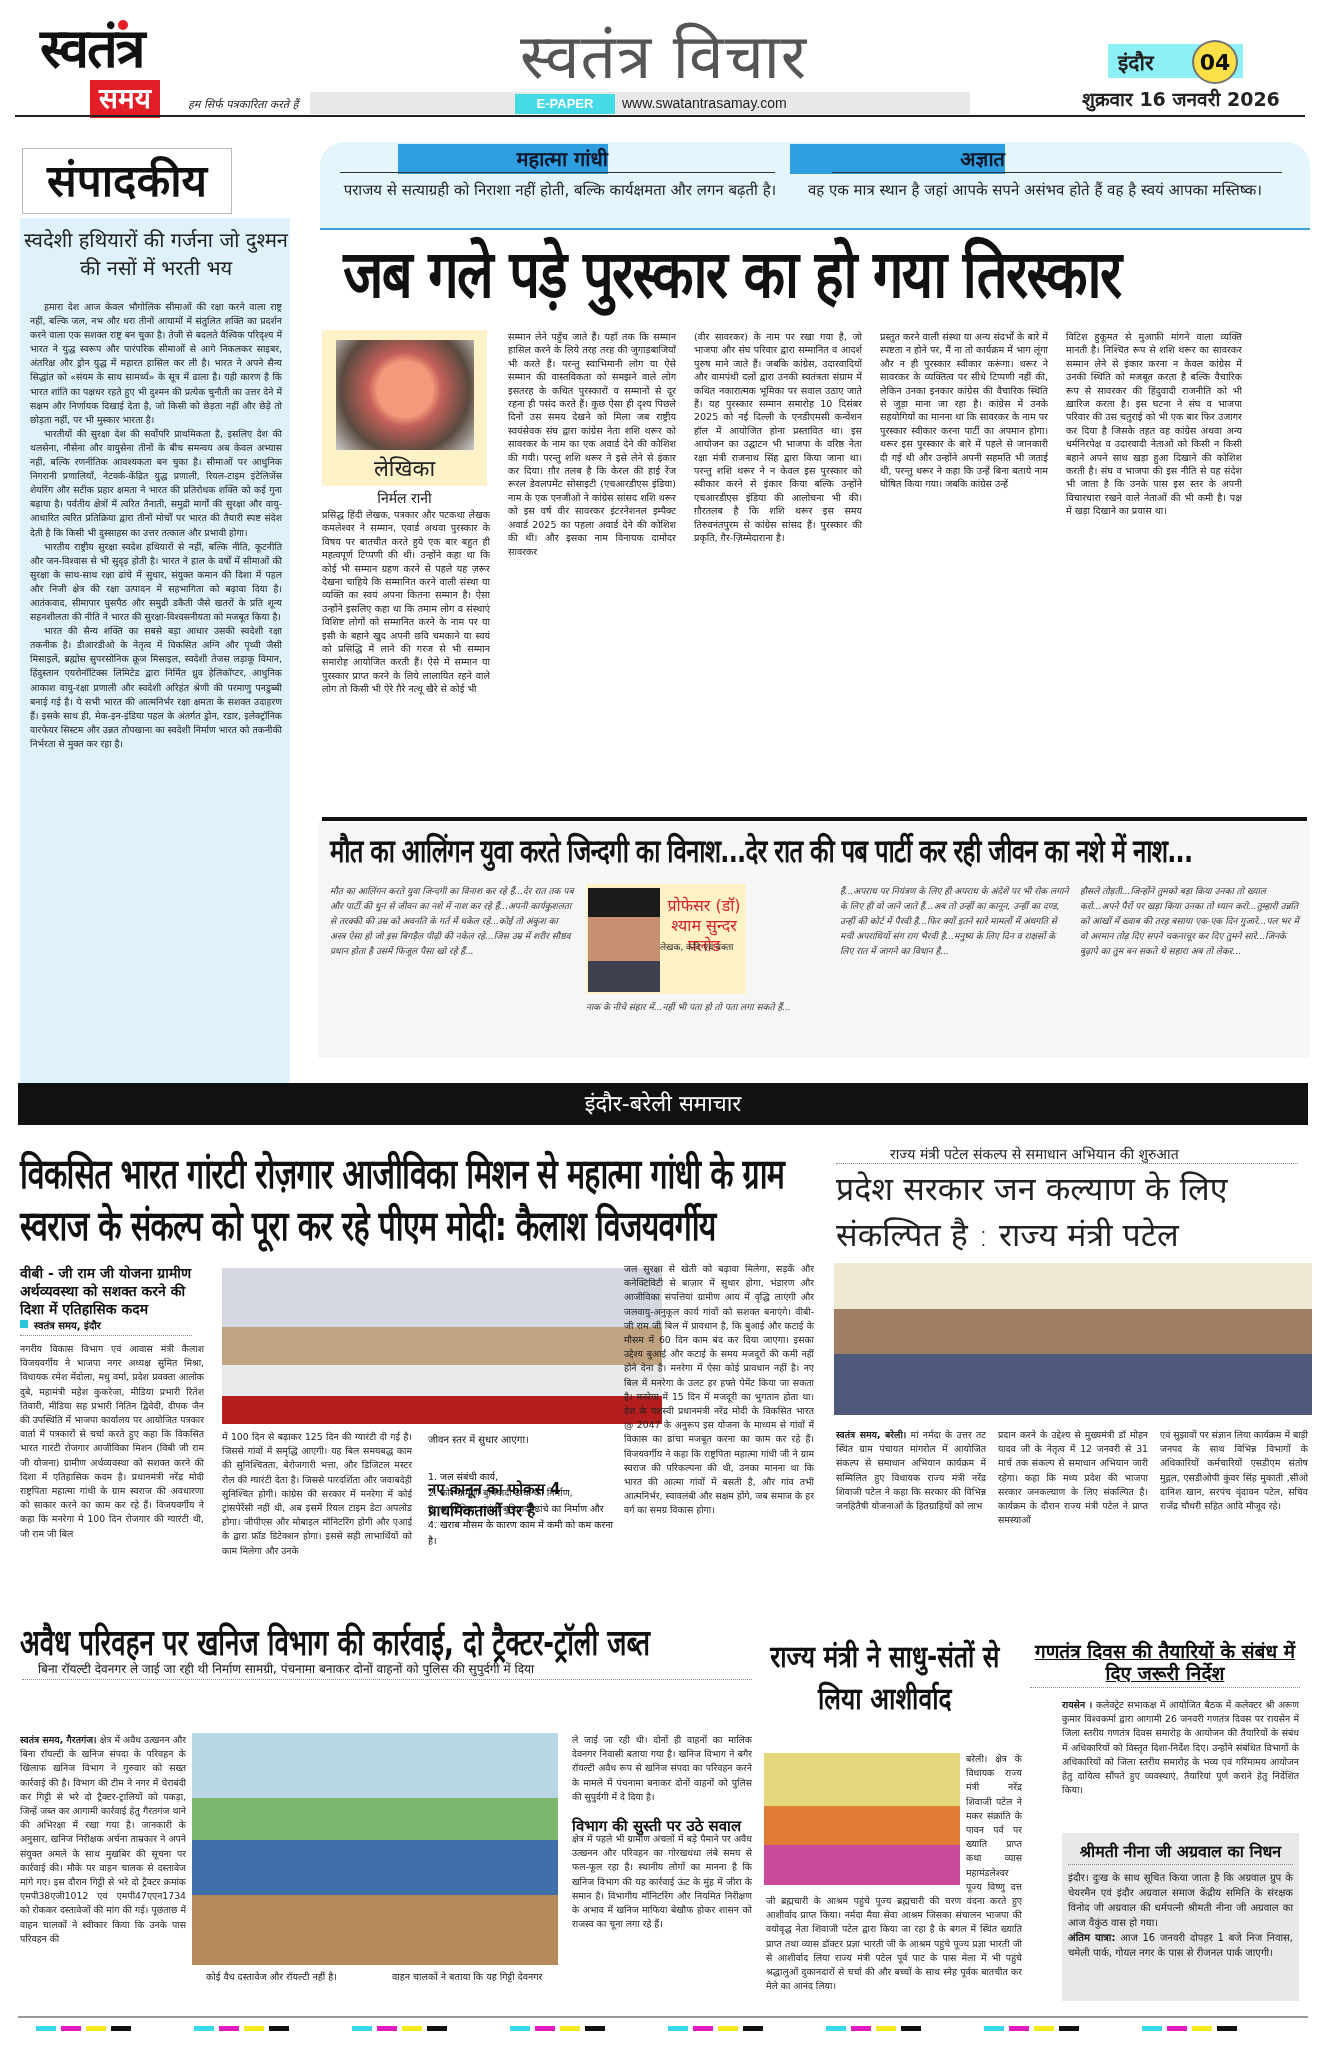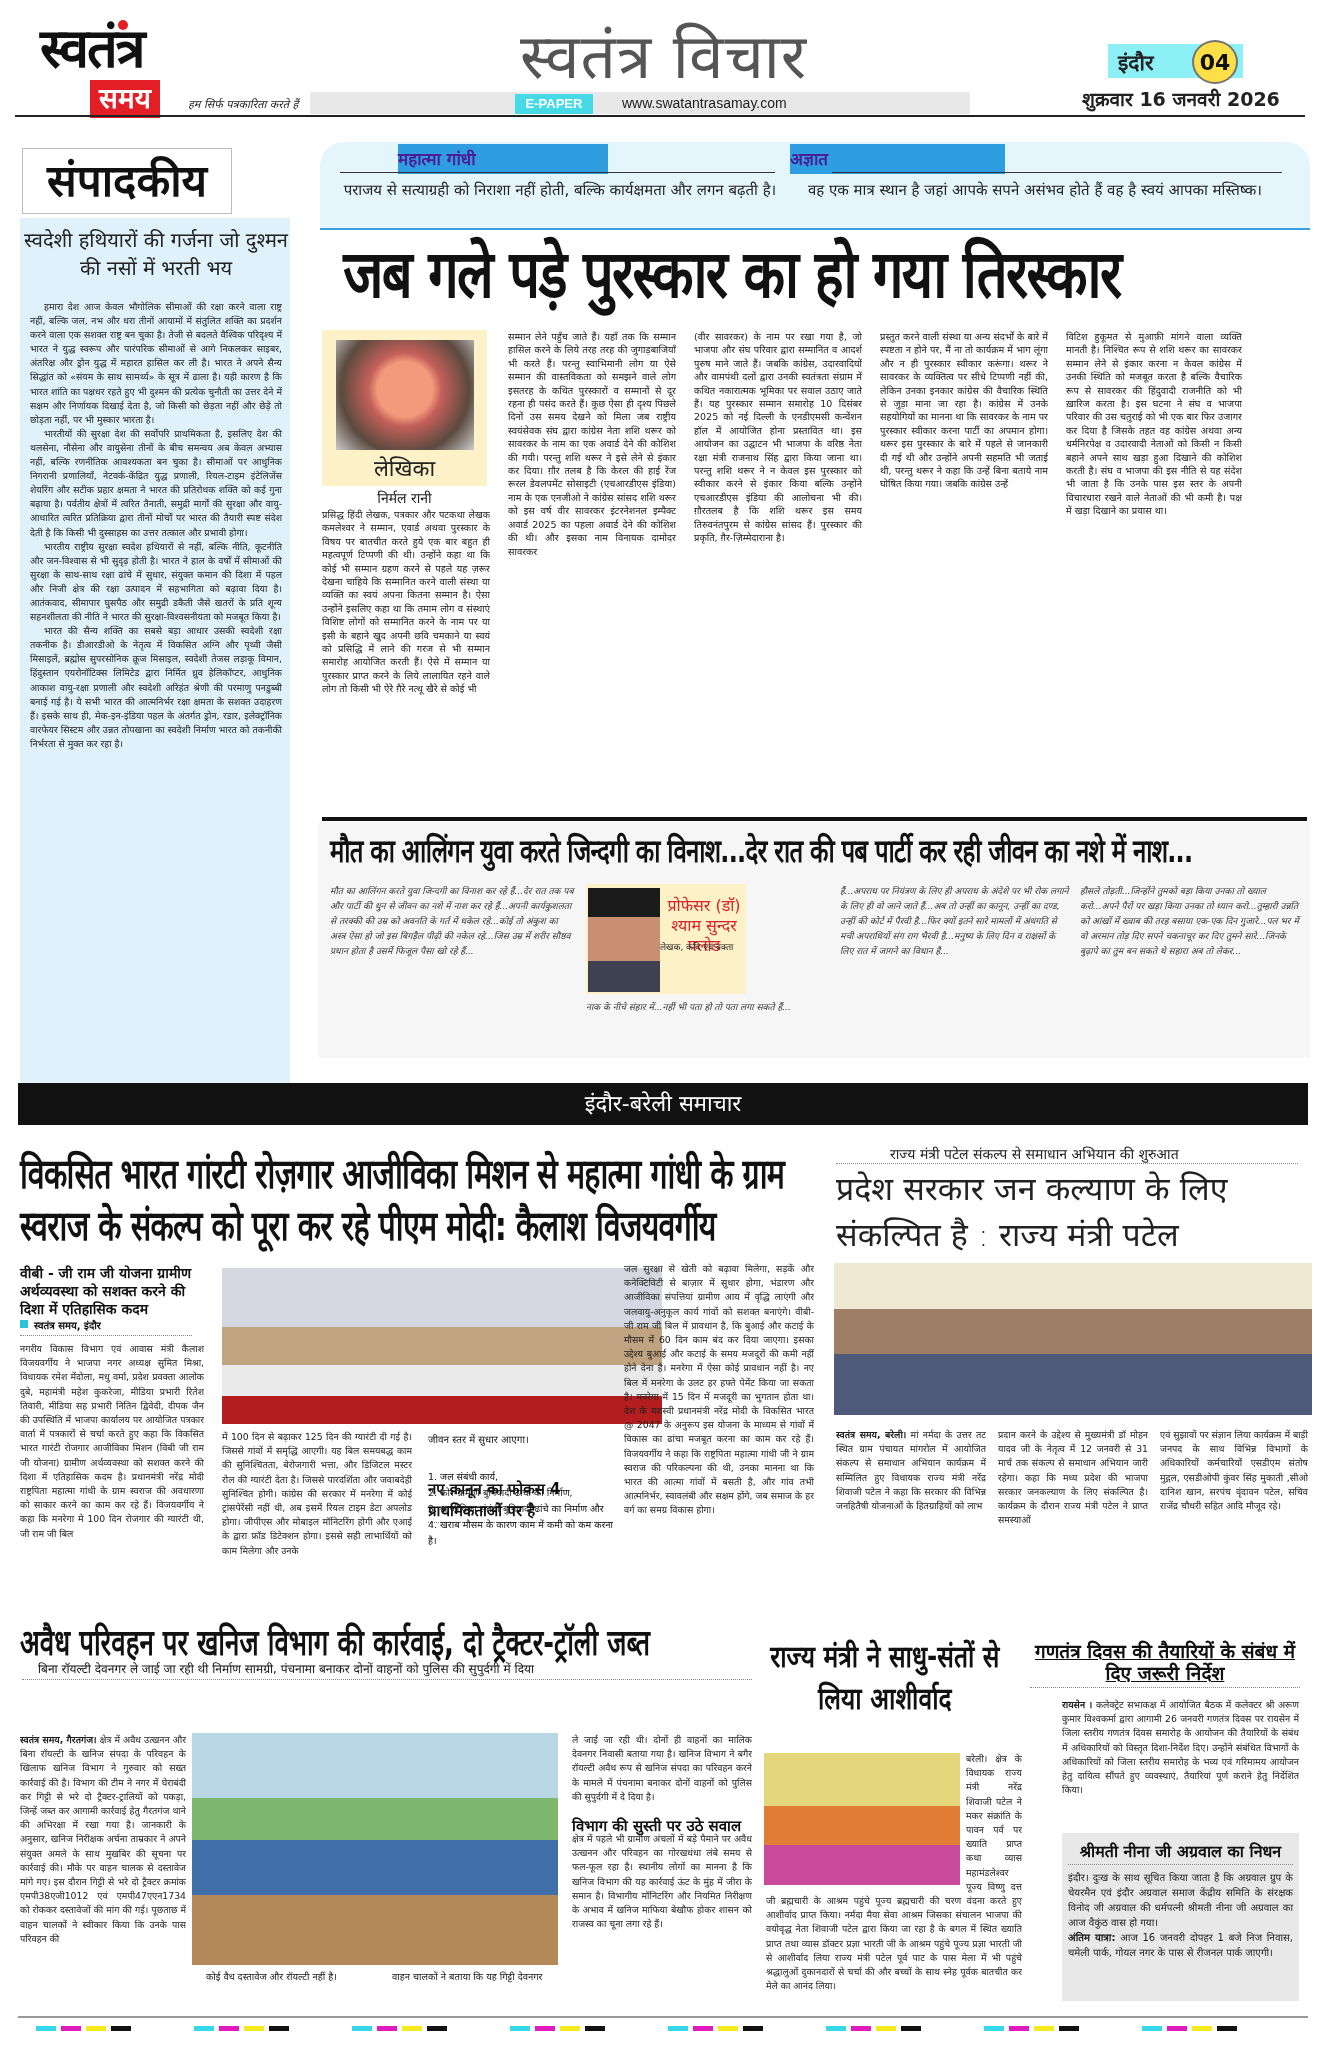--- a/index.html
+++ b/index.html
@@ -6,34 +6,34 @@
 body{width:1318px;height:2047px;background:#fff;font-family:"DejaVu Sans",sans-serif;color:#111;position:relative;overflow:hidden}
 .abs{position:absolute}
 
 .logo-top{left:40px;top:18px;font-family:"DejaVu Serif",serif;font-weight:900;font-size:54px;line-height:60px;color:#111;letter-spacing:-2px}
 .logo-dot{left:118px;top:20px;width:10px;height:10px;border-radius:50%;background:#e41e26}
 .logo-red{left:90px;top:80px;width:70px;height:38px;background:#e41e26;color:#fff;font-weight:900;font-size:28px;text-align:center;line-height:38px;font-family:"DejaVu Serif",serif}
 .tagline{left:188px;top:96px;font-size:11px;font-style:italic;color:#222}
 .masthead-bar{left:310px;top:92px;width:660px;height:22px;background:#e8e8e8}
 .masthead-rule{left:15px;top:115px;width:1290px;height:2px;background:#222}
 .title{left:520px;top:22px;font-size:62px;line-height:70px;color:#555;font-weight:300;letter-spacing:1px}
-.epaper{left:515px;top:94px;width:78px;height:20px;background:#46d9e6;color:#fff;font-weight:bold;font-size:13px;text-align:center;line-height:20px;font-family:"Liberation Sans",sans-serif}
+.epaper{left:515px;top:94px;width:100px;height:20px;background:#46d9e6;color:#fff;font-weight:bold;font-size:13px;text-align:center;line-height:20px;font-family:"Liberation Sans",sans-serif}
 .url{left:622px;top:95px;font-size:14px;color:#222;font-family:"Liberation Sans",sans-serif}
 .city-box{left:1108px;top:44px;width:135px;height:34px;background:#8df0f6}
 .city{left:1118px;top:48px;font-size:21px;font-weight:bold;color:#222}
 .page-no{left:1192px;top:40px;width:46px;height:44px;border-radius:50%;background:#fde047;border:2px solid #737373;font-size:22px;font-weight:bold;text-align:center;line-height:42px}
 .date{left:1082px;top:86px;font-size:19px;font-weight:bold;color:#222}
 
 .edit-head{left:22px;top:148px;width:210px;height:66px;border:1px solid #bbb;font-weight:900;font-size:44px;text-align:center;line-height:64px;font-family:"DejaVu Serif",serif}
 .edit-panel{left:20px;top:218px;width:270px;height:870px;background:#dff2fb}
 .edit-sub{left:24px;top:226px;width:264px;text-align:center;font-size:20px;line-height:28px;color:#222}
 .edit-body{left:30px;top:300px;width:252px;font-size:9.3px;line-height:14.1px;color:#222;text-align:justify;text-indent:14px}
 
 .quote-panel{left:320px;top:142px;width:990px;height:88px;background:#e4f5fc;border-radius:24px 24px 0 0;border-bottom:2px solid #3aa0de}
-.quote-label{height:30px;background:#2f9ee0;color:#4c1d95;font-weight:bold;font-size:17px;text-align:left;line-height:30px}
+.quote-label{height:30px;background:#2f9ee0;color:#0f172a;font-weight:bold;font-size:20px;text-align:right;line-height:30px}
 .ql1{left:398px;top:144px;width:210px}
 .ql2{left:790px;top:144px;width:215px}
 .quote-rule{height:1px;background:#333}
 .qr1{left:340px;top:172px;width:435px}
 .qr2{left:832px;top:172px;width:450px}
 .quote-text{font-size:15px;line-height:21px;text-align:center;color:#222}
 .qt1{left:330px;top:180px;width:460px}
 .qt2{left:780px;top:180px;width:510px}
 
 .main-head{left:330px;top:236px;width:980px;font-size:66px;font-weight:900;letter-spacing:-2px;line-height:78px;text-align:center;font-family:"DejaVu Sans",sans-serif;transform:scaleX(0.82);transform-origin:left top;white-space:nowrap}

